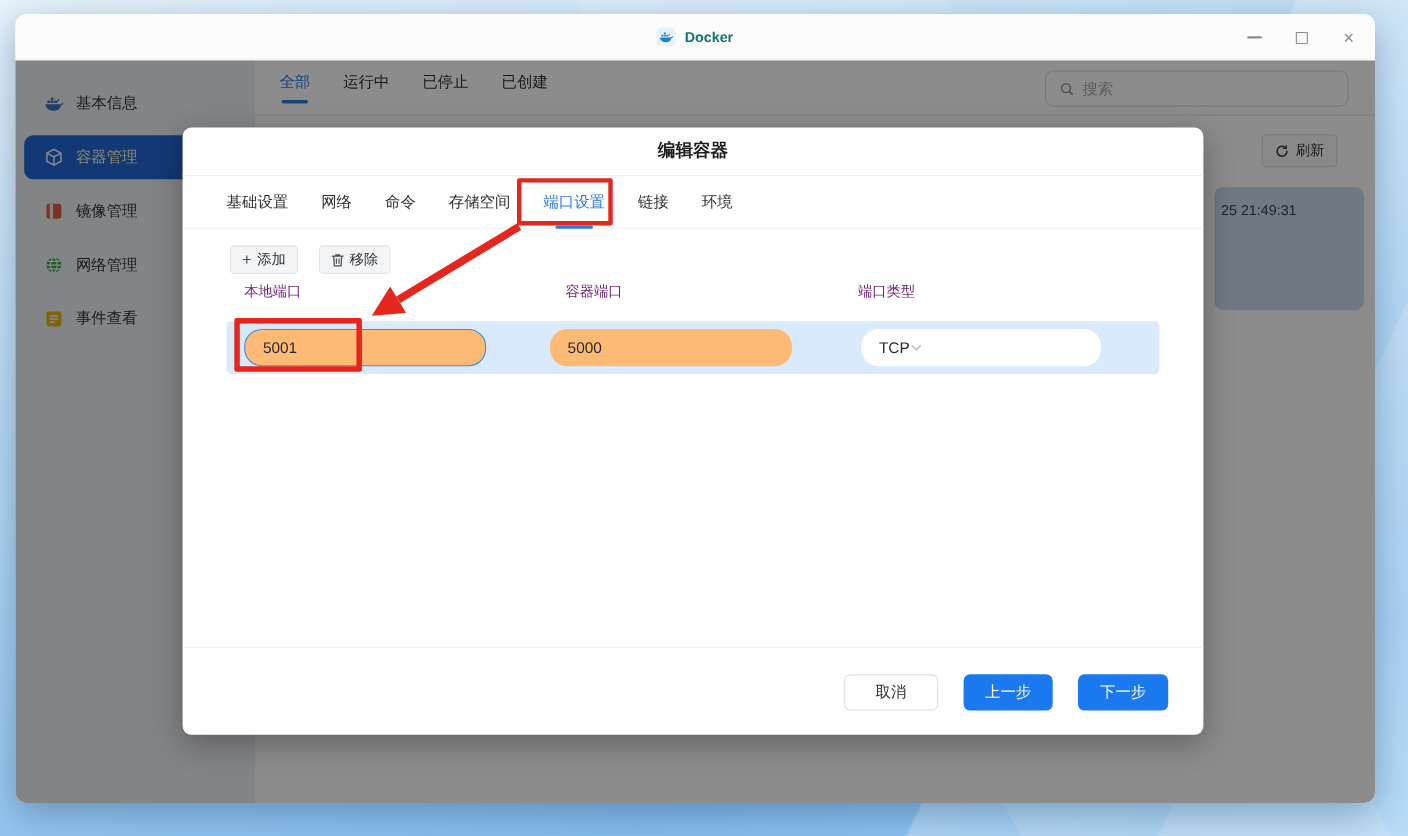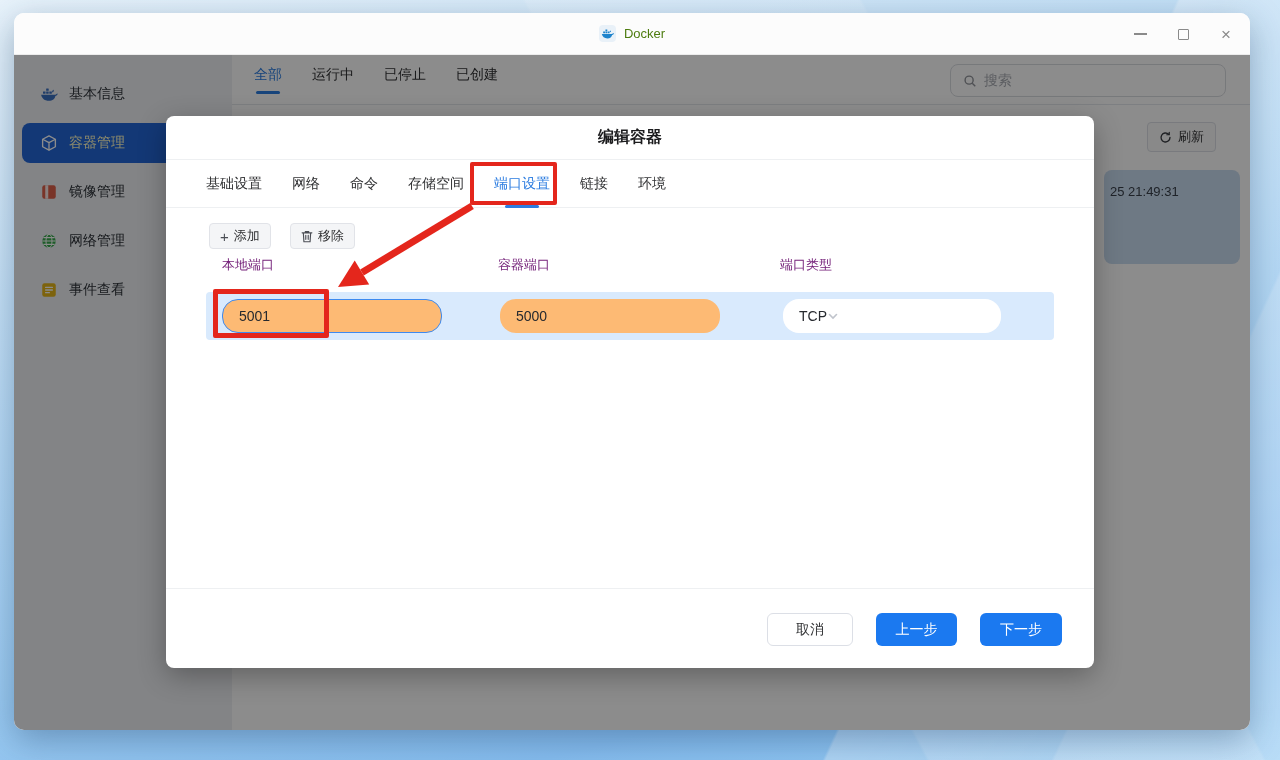--- a/index.html
+++ b/index.html
@@ -25,21 +25,21 @@
     position:absolute; left:14px; top:13px; width:1236px; height:717px;
     border-radius:10px; overflow:hidden; background:#ffffff;
     box-shadow:0 10px 34px rgba(25,60,100,.38);
   }
   .titlebar{
     position:absolute; left:0; top:0; right:0; height:42px; background:#fcfcfc;
     display:flex; align-items:center; justify-content:center;
     border-bottom:1px solid #ececec;
   }
   .title-group{ display:flex; align-items:center; gap:8px; }
-  .title-text{ font-size:13px; font-weight:400; color:#4d7c0f; }
+  .title-text{ font-size:13px; font-weight:700; color:#0f766e; }
   .win-controls{ position:absolute; right:16px; top:0; height:42px; display:flex; align-items:center; gap:27px; color:#8a8a8a; }
   .wc{ width:16px; height:16px; display:flex; align-items:center; justify-content:center; cursor:default; }
   .wc-min i{ display:block; width:13px; height:2px; background:#8a8a8a; }
   .wc-max i{ display:block; width:11px; height:11px; border:1.6px solid #8a8a8a; border-radius:1px; }
   .wc-close{ font-size:17px; line-height:1; color:#8a8a8a; }
 
   .app-body{ position:absolute; left:0; top:42px; right:0; bottom:0; }
 
   
   .sidebar{
@@ -65,21 +65,21 @@
     position:absolute; left:718px; top:9px; width:276px; height:33px;
     border:1px solid #d9dce1; border-radius:8px; background:#fff;
     display:flex; align-items:center; gap:7px; padding:0 12px; color:#a8abb2; font-size:14px;
   }
   .refresh-btn{
     position:absolute; left:915px; top:67px; width:69px; height:30px;
     background:#fafafa; border:1px solid #dcdfe6; border-radius:4px;
     display:flex; align-items:center; justify-content:center; gap:6px; font-size:13px; color:#303133;
   }
   .bg-card{
-    position:absolute; left:872px; top:115px; width:136px; height:94px;
+    position:absolute; left:872px; top:115px; width:136px; height:112px;
     background:#c9dcf0; border-radius:8px; padding:12px 6px; overflow:hidden;
   }
   .bg-card-text{ font-size:13px; color:#39414b; white-space:nowrap; }
 
   
   .overlay{ position:absolute; left:0; top:42px; right:0; bottom:0; background:rgba(0,0,0,.45); z-index:10; }
 
   
   .modal{
     position:absolute; left:166px; top:116px; width:928px; height:552px;
@@ -94,21 +94,21 @@
   .mtab.active::after{ content:""; position:absolute; left:50%; transform:translateX(-50%); bottom:0; width:34px; height:3px; background:#2b7ce0; border-radius:2px; }
 
   .action-btn{
     position:absolute; height:26px; border:1px solid #e1e3e8; background:#f4f5f7; border-radius:4px;
     display:flex; align-items:center; justify-content:center; gap:5px; font-size:13px; color:#303133; padding:0 10px;
   }
   .btn-add{ left:43px; top:107px; }
   .btn-remove{ left:124px; top:107px; }
 
   .col-label{ position:absolute; top:140px; font-size:13px; color:#701a75; }
-  .lbl-local{ left:56px; } .lbl-container{ left:332px; } .lbl-type{ left:614px; }
+  .lbl-local{ left:56px; } .lbl-container{ left:348px; } .lbl-type{ left:614px; }
 
   .port-band{ position:absolute; left:40px; top:176px; width:848px; height:48px; background:#d9eafd; border-radius:4px; }
   .port-input{
     position:absolute; top:183px; height:34px; width:220px; border-radius:16px; border:none;
     background:#fdba74; font-size:14px; color:#26292e; padding:0 16px; outline:none;
     font-family:"Liberation Sans","DejaVu Sans",sans-serif;
   }
   .in-local{ left:56px; border:1.5px solid #3d8af0; }
   .in-container{ left:334px; }
   .port-select{

